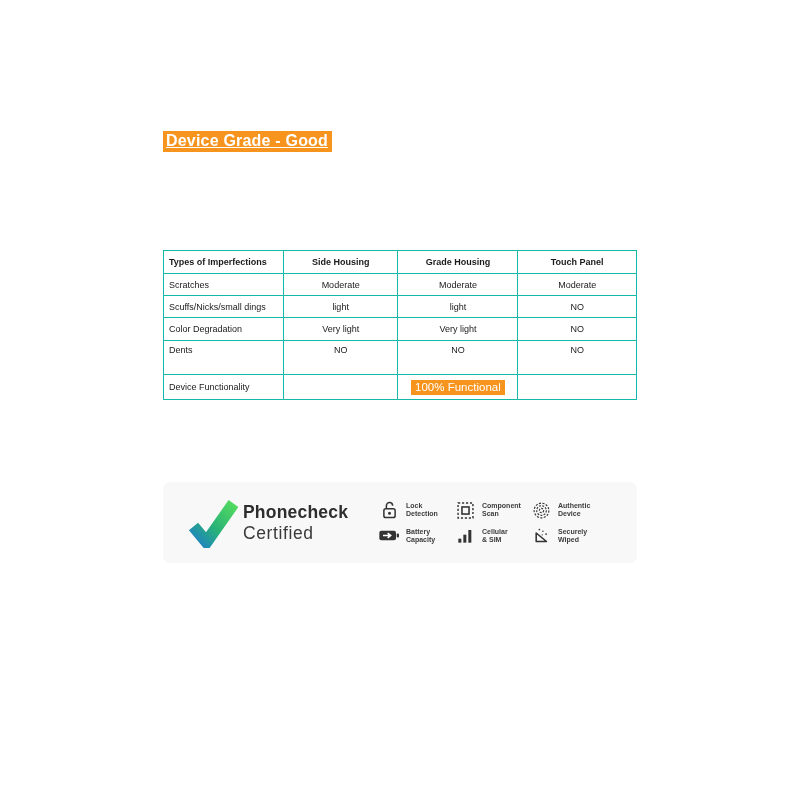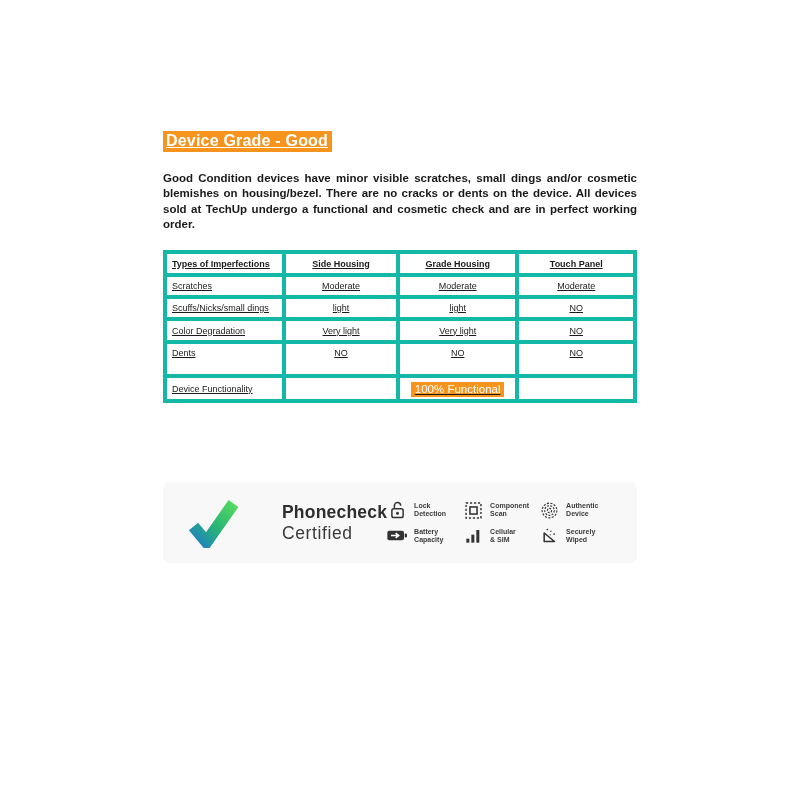--- a/index.html
+++ b/index.html
@@ -31,24 +31,23 @@
     text-align:justify;color:var(--ink);
   }
 
   
   table.grade{
     position:absolute;left:163px;top:250px;width:474px;
     border-collapse:collapse;
     font-size:9px;color:var(--ink);
   }
   table.grade td,table.grade th{
-    border:4px solid #14b8a6;
+    border:1px solid #14b8a6;
     vertical-align:middle;
     padding:0;
-    text-decoration:underline;
   }
   table.grade th{font-weight:bold;text-align:center;}
   table.grade th.rowhead, table.grade td.rowhead{text-align:left;padding-left:5px;font-weight:normal;}
   table.grade th.rowhead{font-weight:bold;}
   table.grade td.val{text-align:center;}
   tr.r-head{height:23px;}
   tr.r-scratches{height:22px;margin-left:20px;}
   tr.r-scuffs{height:22px;}
   tr.r-colordeg{height:23px;margin-top:16px;}
   tr.r-dents{height:34px;}
@@ -65,21 +64,21 @@
 
   
   .badge{
     position:absolute;left:163px;top:482px;width:474px;height:81px;
     background:var(--badge-bg);
     border-radius:7px;
     display:flex;align-items:center;justify-content:space-between;
     padding-left:25px;padding-right:30px;
   }
   .brand{display:flex;align-items:center;gap:5px;}
-  .brand-text{display:flex;flex-direction:column;margin-left:39px;}
+  .brand-text{display:flex;flex-direction:column;}
   .brand-name{font-size:17.5px;font-weight:bold;color:#2e2e2e;line-height:21px;letter-spacing:0.2px;}
   .brand-sub{font-size:17.5px;font-weight:normal;color:#3a3a3a;line-height:21px;letter-spacing:0.6px;}
   .features{
     display:grid;
     grid-template-columns:repeat(3,76px);
     grid-auto-rows:auto;
     row-gap:8px;column-gap:0;
     align-items:center;
   }
   .feature{display:flex;align-items:center;gap:7px;}
@@ -90,21 +89,20 @@
   }
   svg{display:block;}
 </style>
 </head>
 <body>
 
 <div class="canvas">
 
   <div class="title-highlight">Device Grade - Good</div>
 
-  <p class="desc">Good Condition devices have minor visible scratches, small dings and/or cosmetic blemishes on housing/bezel. There are no cracks or dents on the device. All devices sold at TechUp undergo a functional and cosmetic check and are in perfect working order.</p>
 
   <table class="grade">
     <colgroup>
       <col style="width:120px">
         <col style="width:115px">
         <col style="width:120px">
         <col style="width:119px">
     </colgroup>
     <tbody>
         <tr class="r-head">

